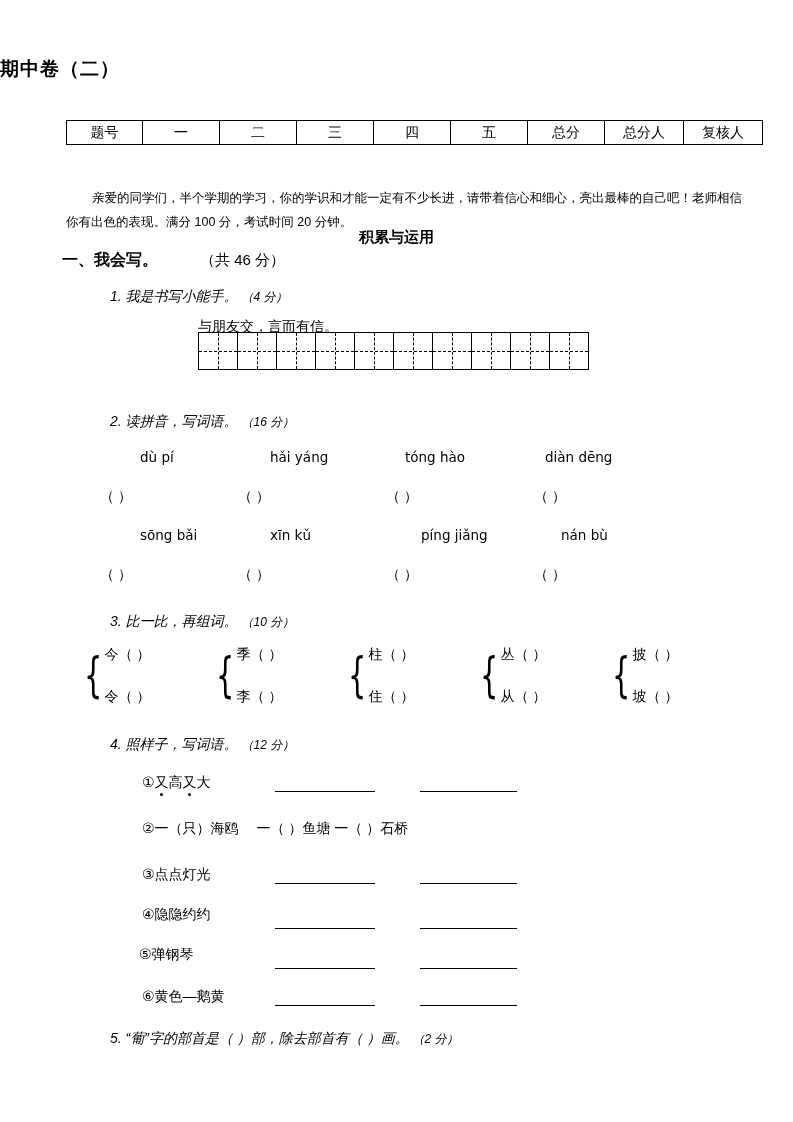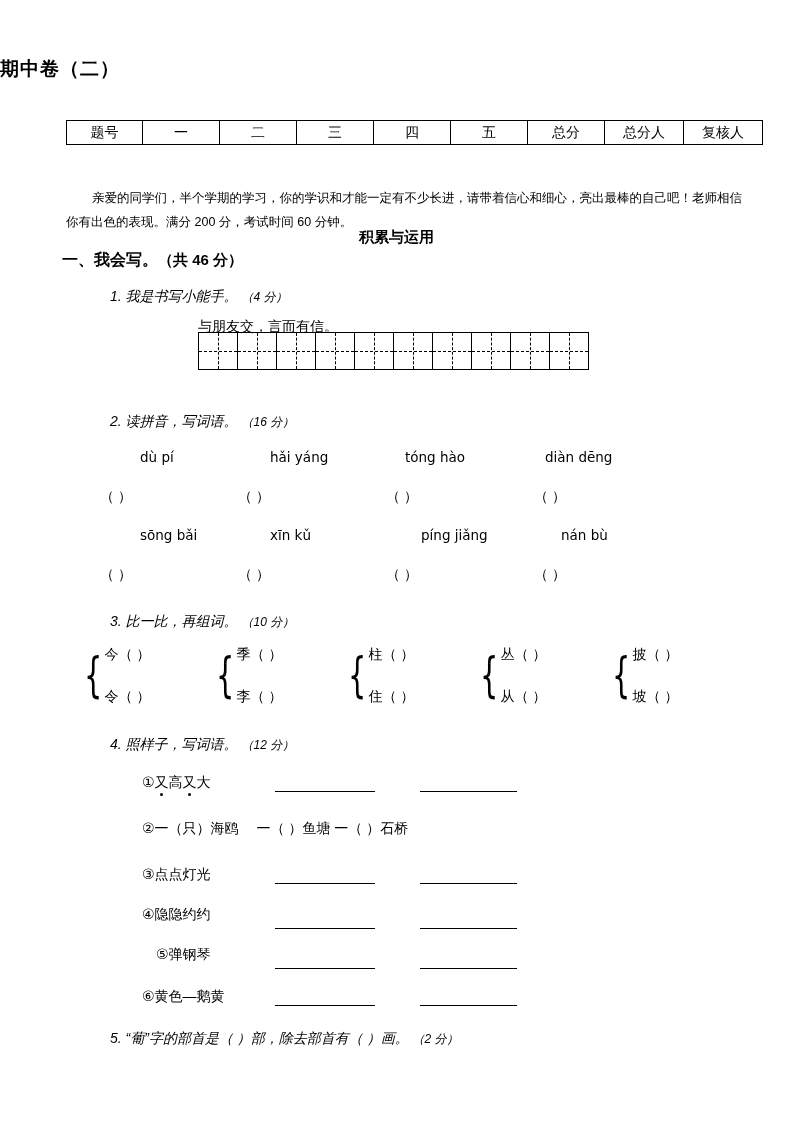--- a/index.html
+++ b/index.html
@@ -83,22 +83,23 @@
 
   
   .big-heading {
     position: absolute;
     left: 62px;
     top: 250px;
     font-size: 16px;
     font-weight: bold;
   }
   .big-heading .pts {
-    font-weight: bold;
+    font-weight: normal;
     font-size: 15px;
+    margin-left: 42px;
   }
 
   
   .q-head {
     position: absolute;
     font-size: 14px;
     white-space: nowrap;
     font-style: italic;
   }
   .q-head .pts {
@@ -236,21 +237,21 @@
       <td class="col-num">三</td>
       <td class="col-num">四</td>
       <td class="col-num">五</td>
       <td class="col-sum">总分</td>
       <td class="col-who">总分人</td>
       <td class="col-who">复核人</td>
     </tr>
   </tbody>
     </table>
 
-  <div class="intro">亲爱的同学们，半个学期的学习，你的学识和才能一定有不少长进，请带着信心和细心，亮出最棒的自己吧！老师相信你有出色的表现。满分 200 分，考试时间 60 分钟。</div>
+  <div class="intro">亲爱的同学们，半个学期的学习，你的学识和才能一定有不少长进，请带着信心和细心，亮出最棒的自己吧！老师相信你有出色的表现。满分 100 分，考试时间 20 分钟。</div>
 
   <div class="banner">积累与运用</div>
 
   <div class="big-heading">
     <span>一、我会写。</span><span class="pts">（共 46 分）</span>
   </div>
 
   <div class="q-head" style="left:110px; top:288px;">
     <span>1. 我是书写小能手。</span>
     <span class="pts">（4 分）</span>
@@ -358,21 +359,21 @@
   </div>
   <div class="blank-line" style="left:275px; top:883px; width:100px;"></div>
   <div class="blank-line" style="left:420px; top:883px; width:97px;"></div>
 
   <div class="item-row" style="left:142px; top:906px;">
     <span>④</span><span>隐隐约约</span>
   </div>
   <div class="blank-line" style="left:275px; top:928px; width:100px;"></div>
   <div class="blank-line" style="left:420px; top:928px; width:97px;"></div>
 
-  <div class="item-row" style="left:156px; top:946px;">
+  <div class="item-row" style="left:139px; top:946px;">
     <span>⑤</span><span>弹钢琴</span>
   </div>
   <div class="blank-line" style="left:275px; top:968px; width:100px;"></div>
   <div class="blank-line" style="left:420px; top:968px; width:97px;"></div>
 
   <div class="item-row" style="left:142px; top:988px;">
     <span>⑥</span><span>黄色—鹅黄</span>
   </div>
   <div class="blank-line" style="left:275px; top:1005px; width:100px;"></div>
   <div class="blank-line" style="left:420px; top:1005px; width:97px;"></div>

